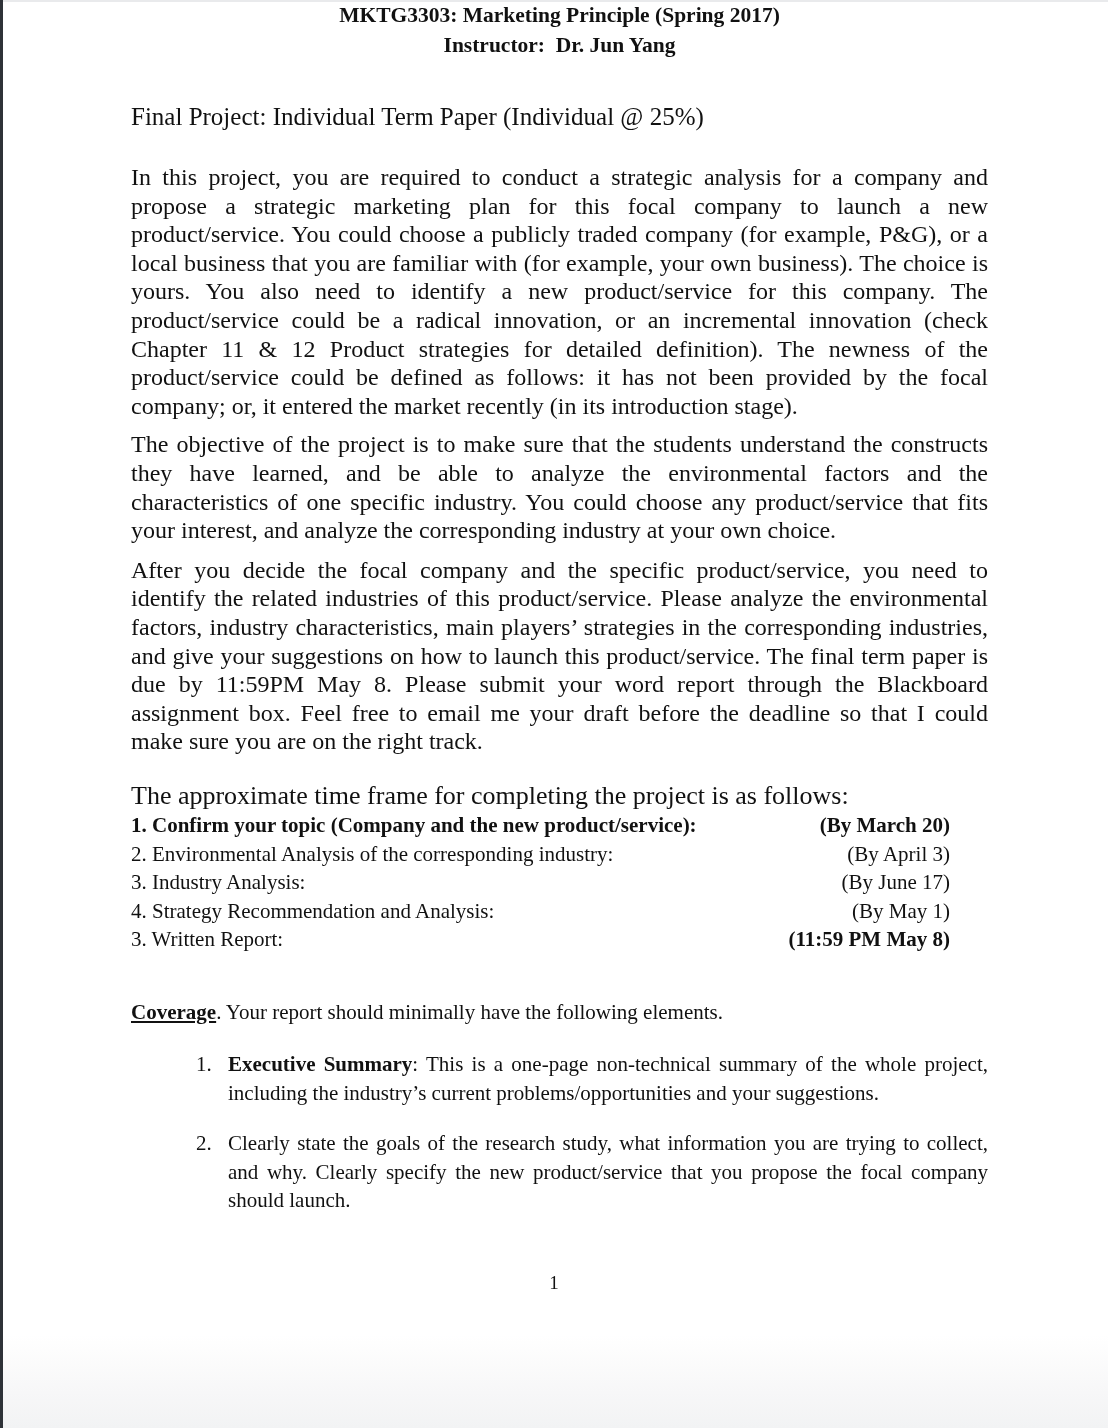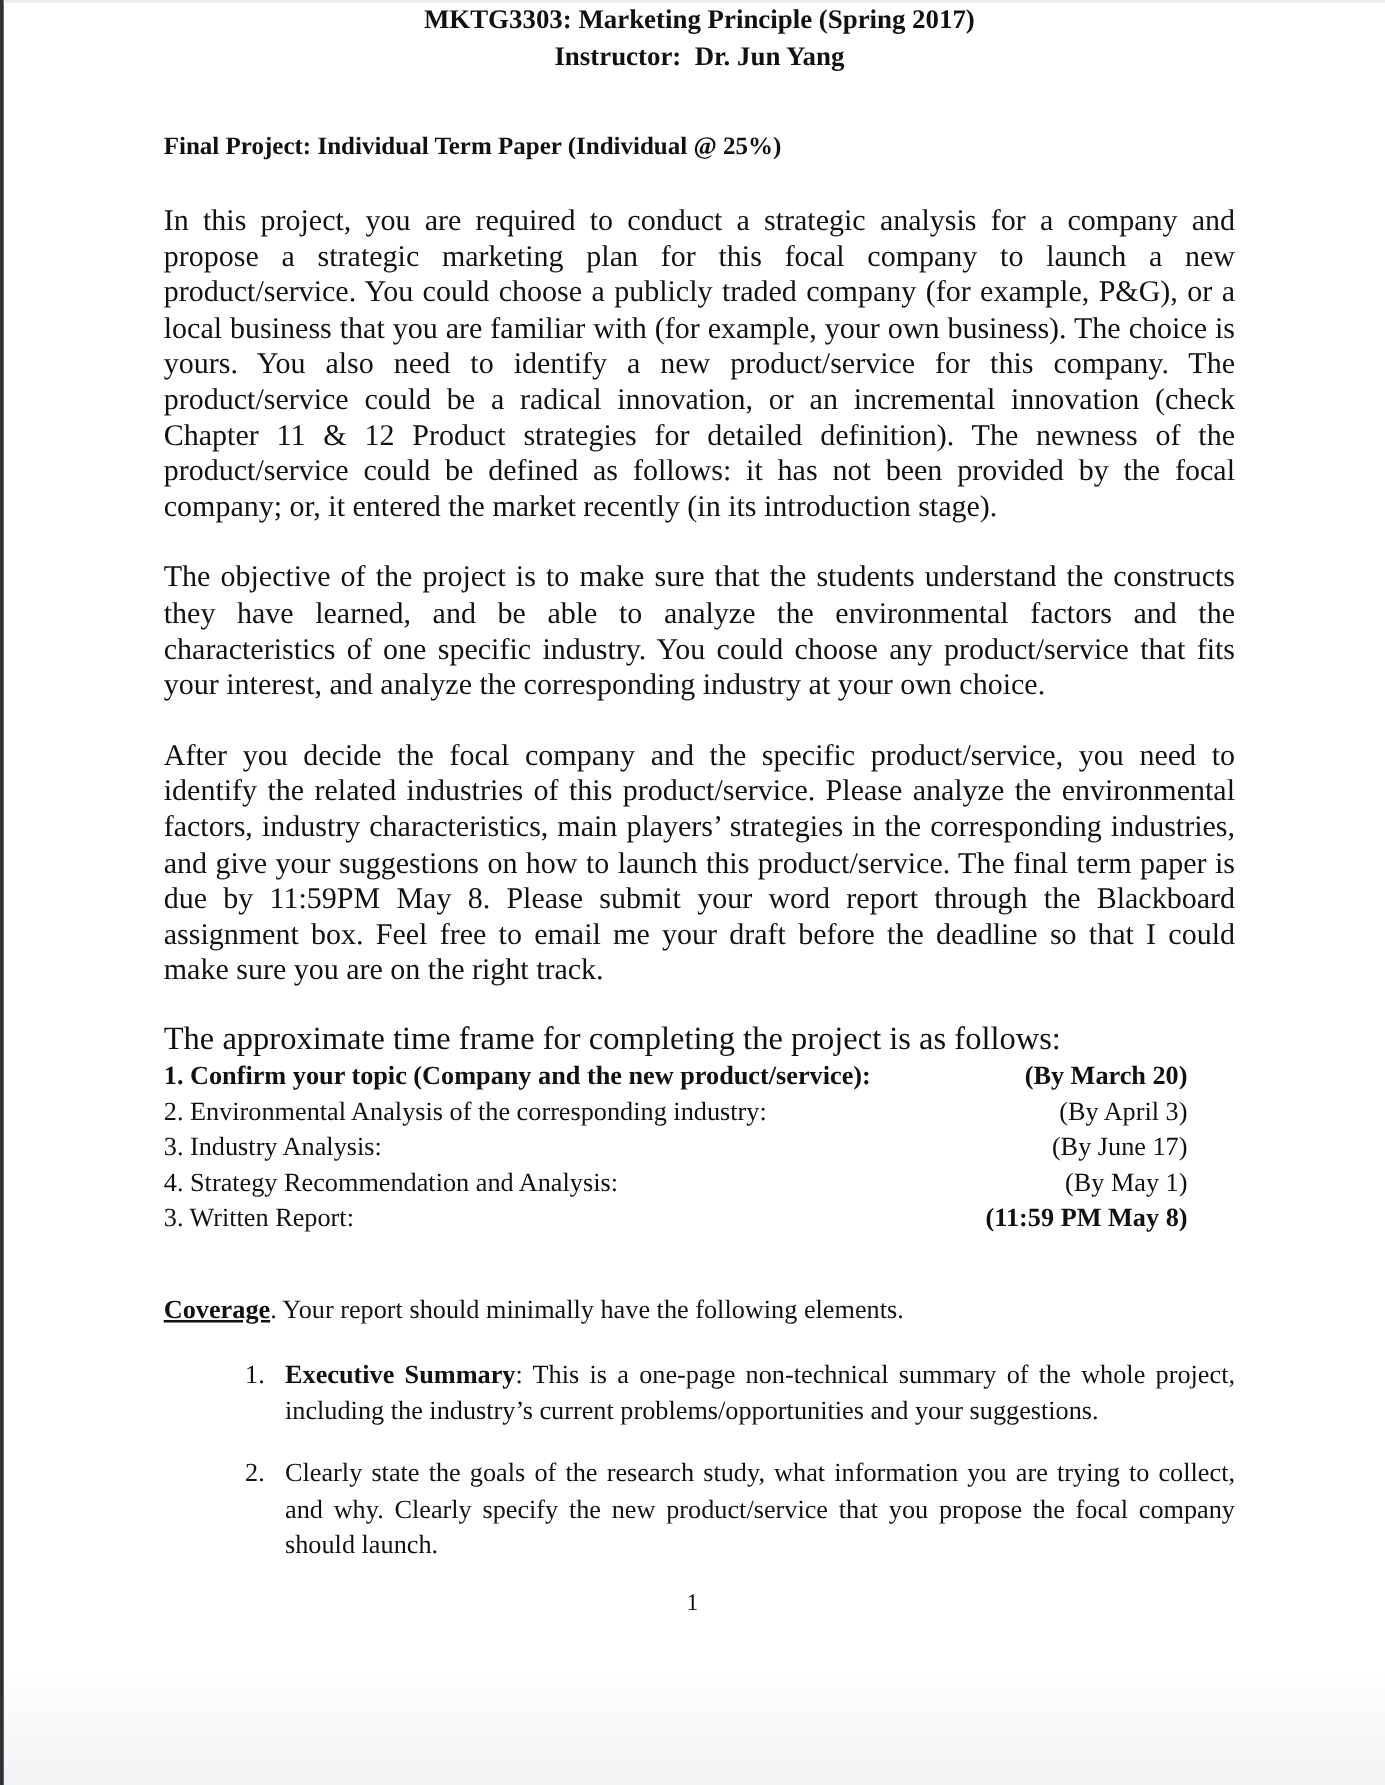--- a/index.html
+++ b/index.html
@@ -45,37 +45,37 @@
 
   .title-block {
     text-align: center;
     font-weight: bold;
     font-size: 21.5px;
     line-height: 30px;
   }
   .title-line { white-space: pre; }
 
   .section-heading {
-    font-weight: bold;
-    font-size: 20px;
+    font-weight: normal;
+    font-size: 25px;
     line-height: 28px;
     margin-top: 43px;
   }
 
   p.body-para {
     font-size: 24px;
     line-height: 28.6px;
     text-align: justify;
     text-justify: inter-word;
     margin: 0;
     hyphens: none;
   }
   p.body-para.p1 { margin-top: 32px; }
-  p.body-para.p2 { margin-top: 28px; }
-  p.body-para.p3 { margin-top: 28px; }
+  p.body-para.p2 { margin-top: 10px; }
+  p.body-para.p3 { margin-top: 11px; }
 
   .timeline-intro {
     font-size: 26px;
     line-height: 28.6px;
     margin-top: 26px;
   }
 
   .timeline {
     margin-top: 1px;
   }

